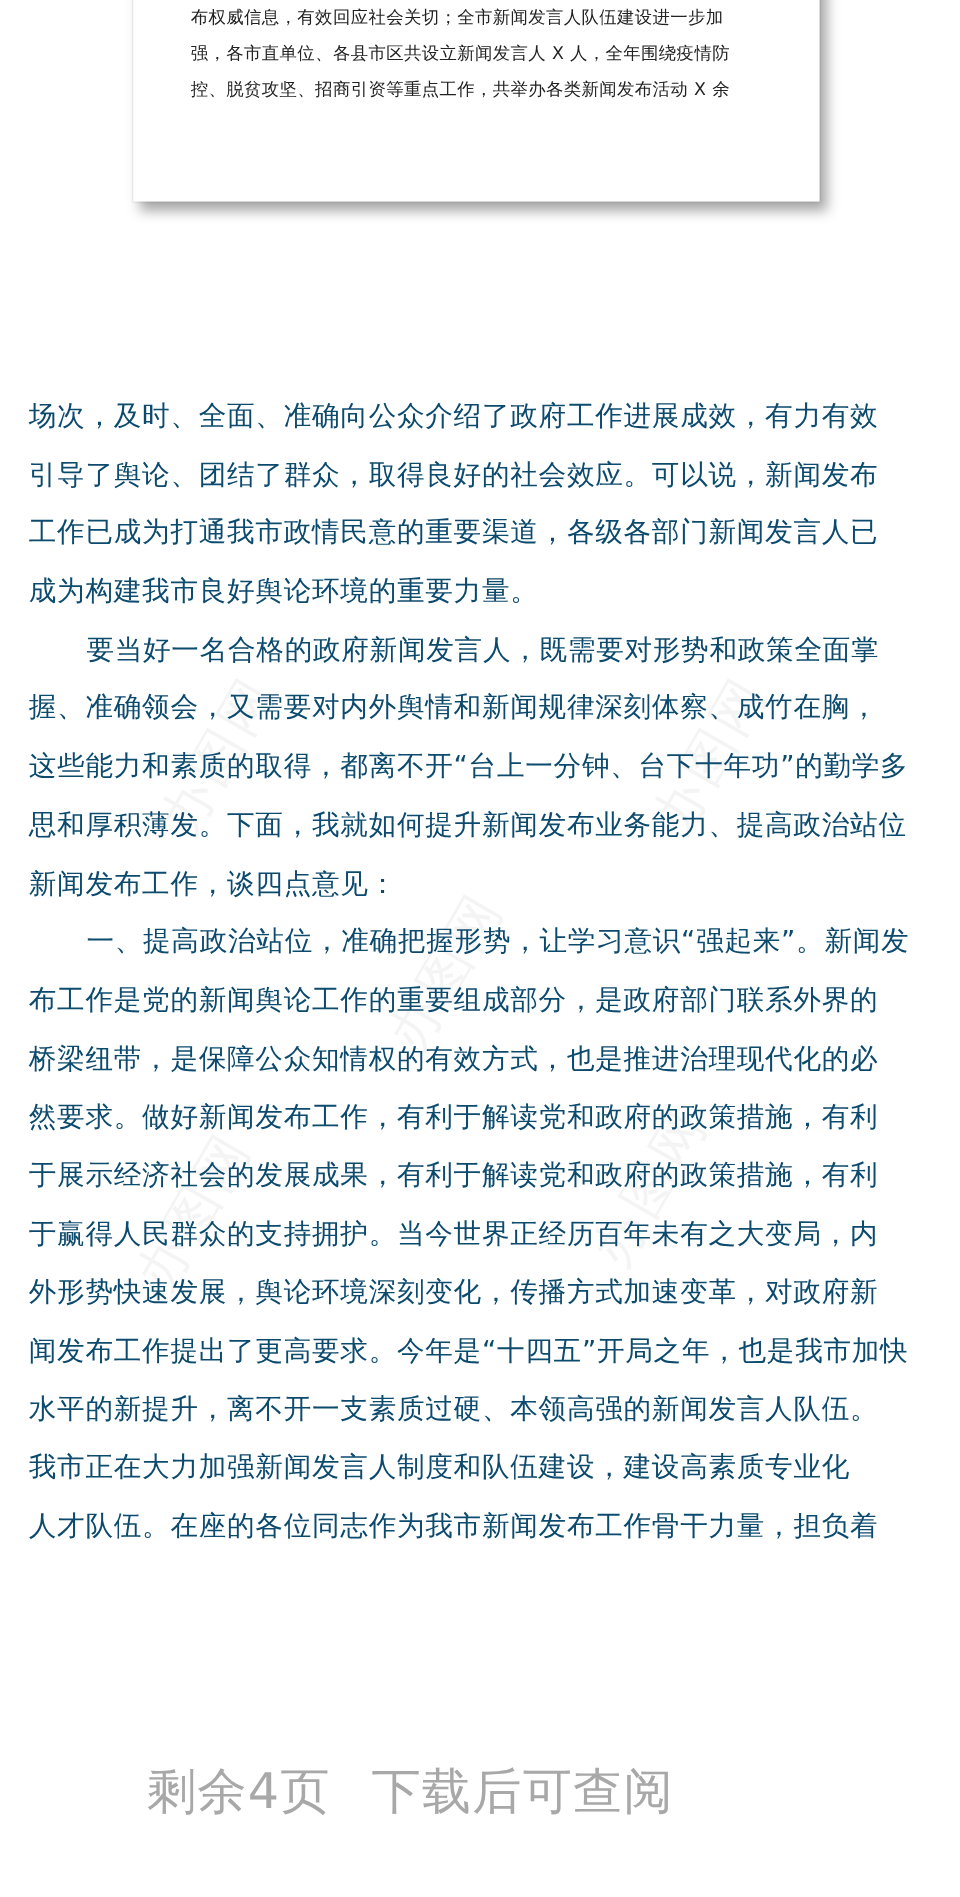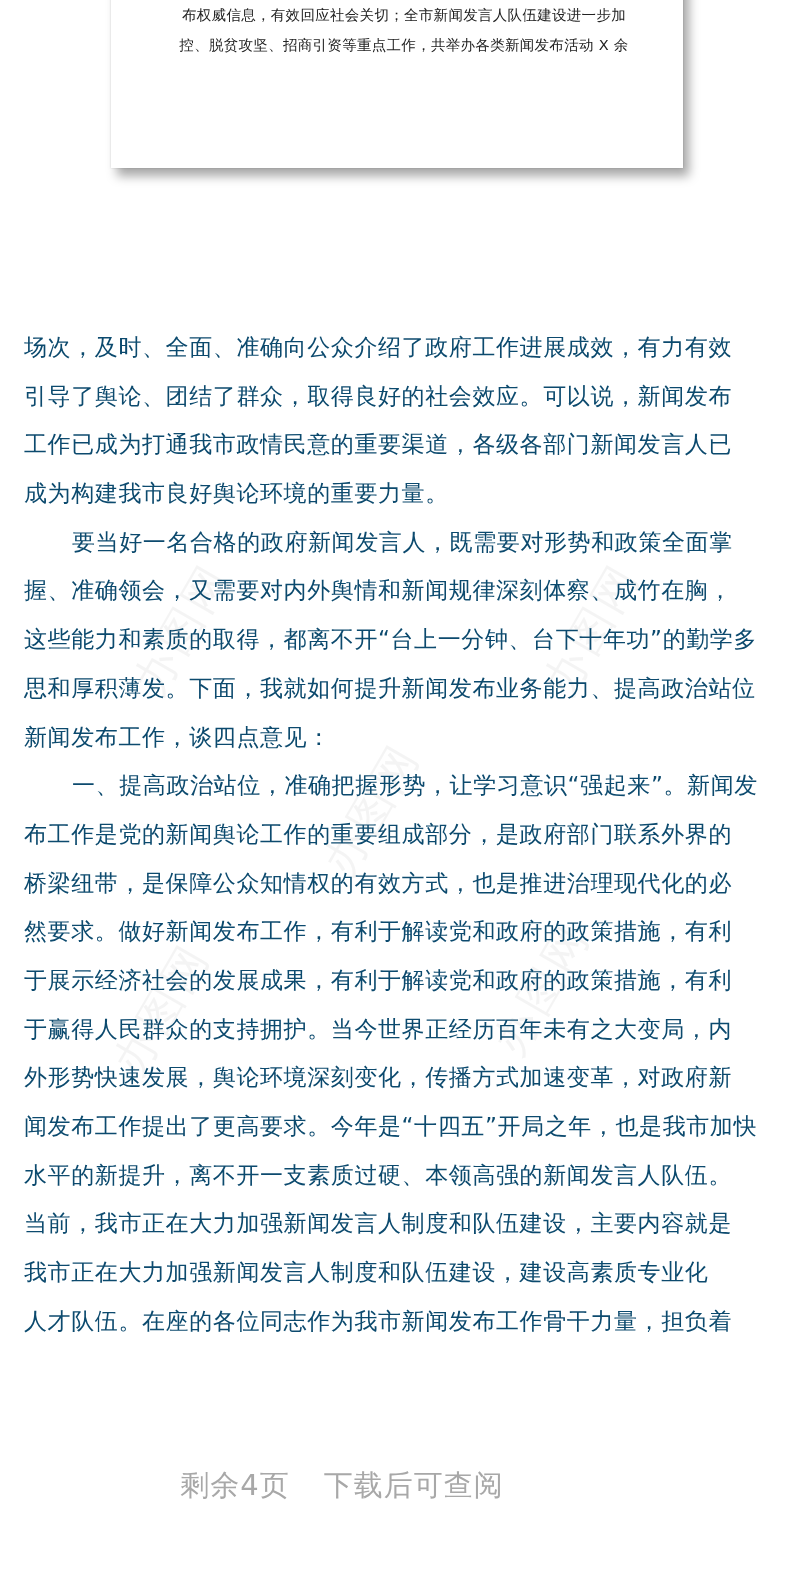--- a/index.html
+++ b/index.html
@@ -30,21 +30,20 @@
       top: 20px;
       width: 490px;
     }
     .preview-card .card-line {
       font-size: 14.5px;
       line-height: 30px;
       height: 30px;
       white-space: nowrap;
       color: #222;
       letter-spacing: 0.3px;
-      text-align: center;
     }
     .main-text {
       position: absolute;
       left: 24px;
       top: 323px;
       width: 752px;
     }
     .main-line {
       font-size: 23px;
       height: 48.7px;
@@ -65,35 +64,36 @@
       white-space: nowrap;
       pointer-events: none;
       letter-spacing: 4px;
     }
     .footer-notice {
       position: absolute;
       left: 0;
       top: 1466px;
       width: 684px;
       text-align: center;
-      font-size: 29px;
+      font-size: 41px;
       color: #a8a8a8;
       letter-spacing: 1px;
     }
     .footer-notice span.gap {
       display: inline-block;
       width: 34px;
     }
   </style>
 </head>
 <body>
 
 <div class="preview-card">
   <div class="card-text">
     <div class="card-line">布权威信息，有效回应社会关切；全市新闻发言人队伍建设进一步加</div>
+    <div class="card-line">强，各市直单位、各县市区共设立新闻发言人 X 人，全年围绕疫情防</div>
     <div class="card-line">控、脱贫攻坚、招商引资等重点工作，共举办各类新闻发布活动 X 余</div>
   </div>
 </div>
 
 <div id="watermarks">
     <div class="watermark" style="left: 110px; top: 600px;">办图网</div>
     <div class="watermark" style="left: 520px; top: 600px;">办图网</div>
     <div class="watermark" style="left: 300px; top: 780px;">办图网</div>
     <div class="watermark" style="left: 90px; top: 980px;">办图网</div>
     <div class="watermark" style="left: 470px; top: 960px;">办图网</div>
@@ -111,20 +111,19 @@
     <div class="main-line">新闻发布工作，谈四点意见：</div>
     <div class="main-line indent">一、提高政治站位，准确把握形势，让学习意识“强起来”。新闻发</div>
     <div class="main-line">布工作是党的新闻舆论工作的重要组成部分，是政府部门联系外界的</div>
     <div class="main-line">桥梁纽带，是保障公众知情权的有效方式，也是推进治理现代化的必</div>
     <div class="main-line">然要求。做好新闻发布工作，有利于解读党和政府的政策措施，有利</div>
     <div class="main-line">于展示经济社会的发展成果，有利于解读党和政府的政策措施，有利</div>
     <div class="main-line">于赢得人民群众的支持拥护。当今世界正经历百年未有之大变局，内</div>
     <div class="main-line">外形势快速发展，舆论环境深刻变化，传播方式加速变革，对政府新</div>
     <div class="main-line">闻发布工作提出了更高要求。今年是“十四五”开局之年，也是我市加快</div>
     <div class="main-line">水平的新提升，离不开一支素质过硬、本领高强的新闻发言人队伍。</div>
-    <div class="main-line">当前，我市正在大力加强新闻发言人制度和队伍建设，主要内容就是</div>
     <div class="main-line">我市正在大力加强新闻发言人制度和队伍建设，建设高素质专业化</div>
     <div class="main-line">人才队伍。在座的各位同志作为我市新闻发布工作骨干力量，担负着</div>
   </div>
 
 <div class="footer-notice">
   <span>剩余4页</span><span class="gap"></span><span>下载后可查阅</span>
 </div>
 
 </body></html>

